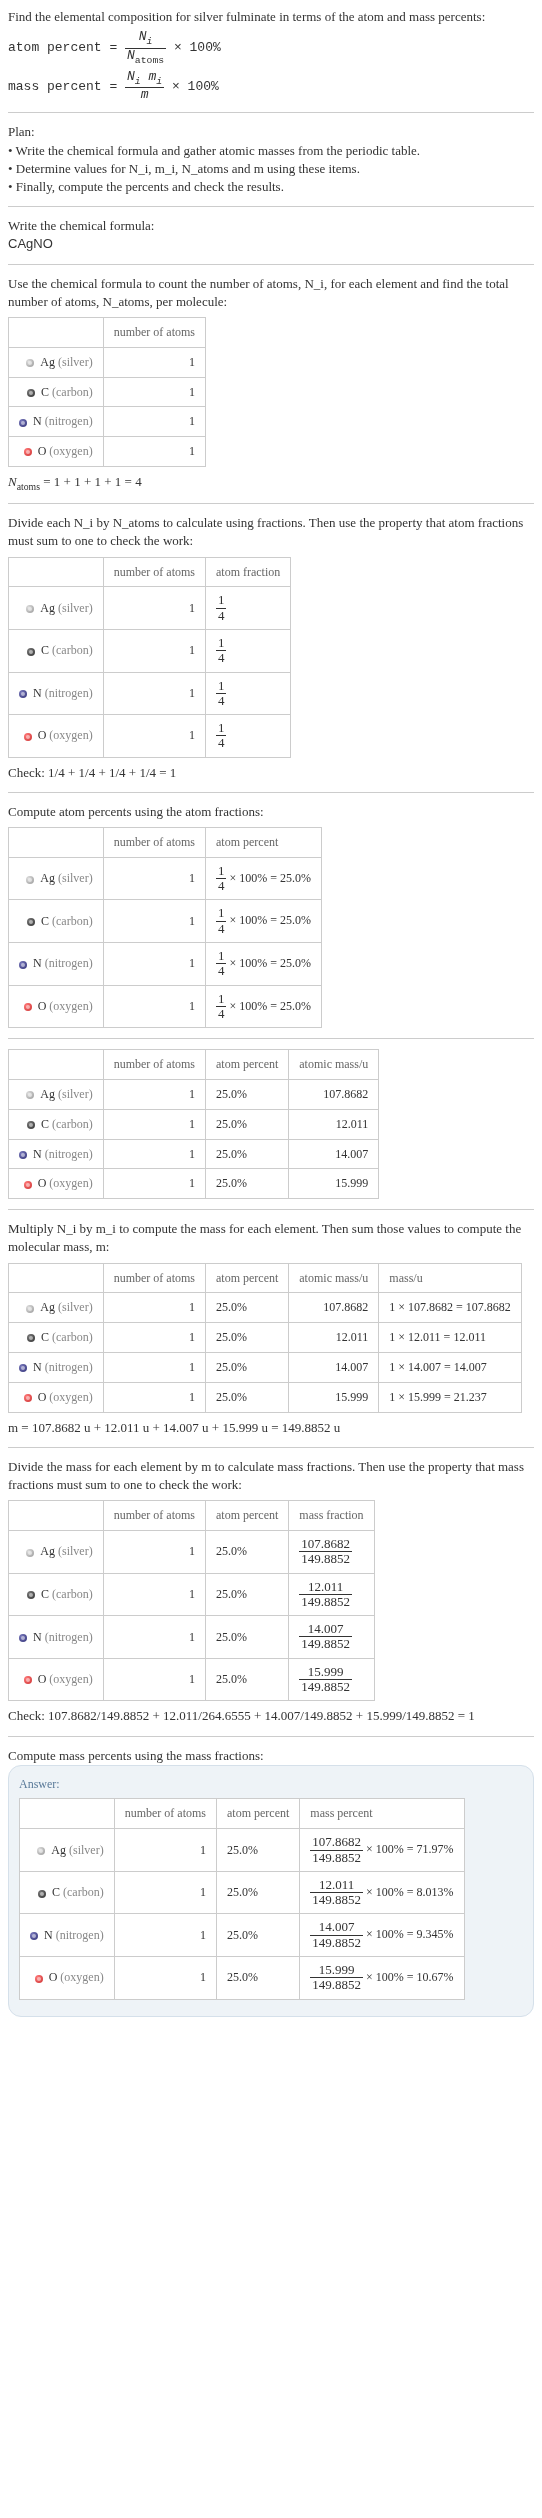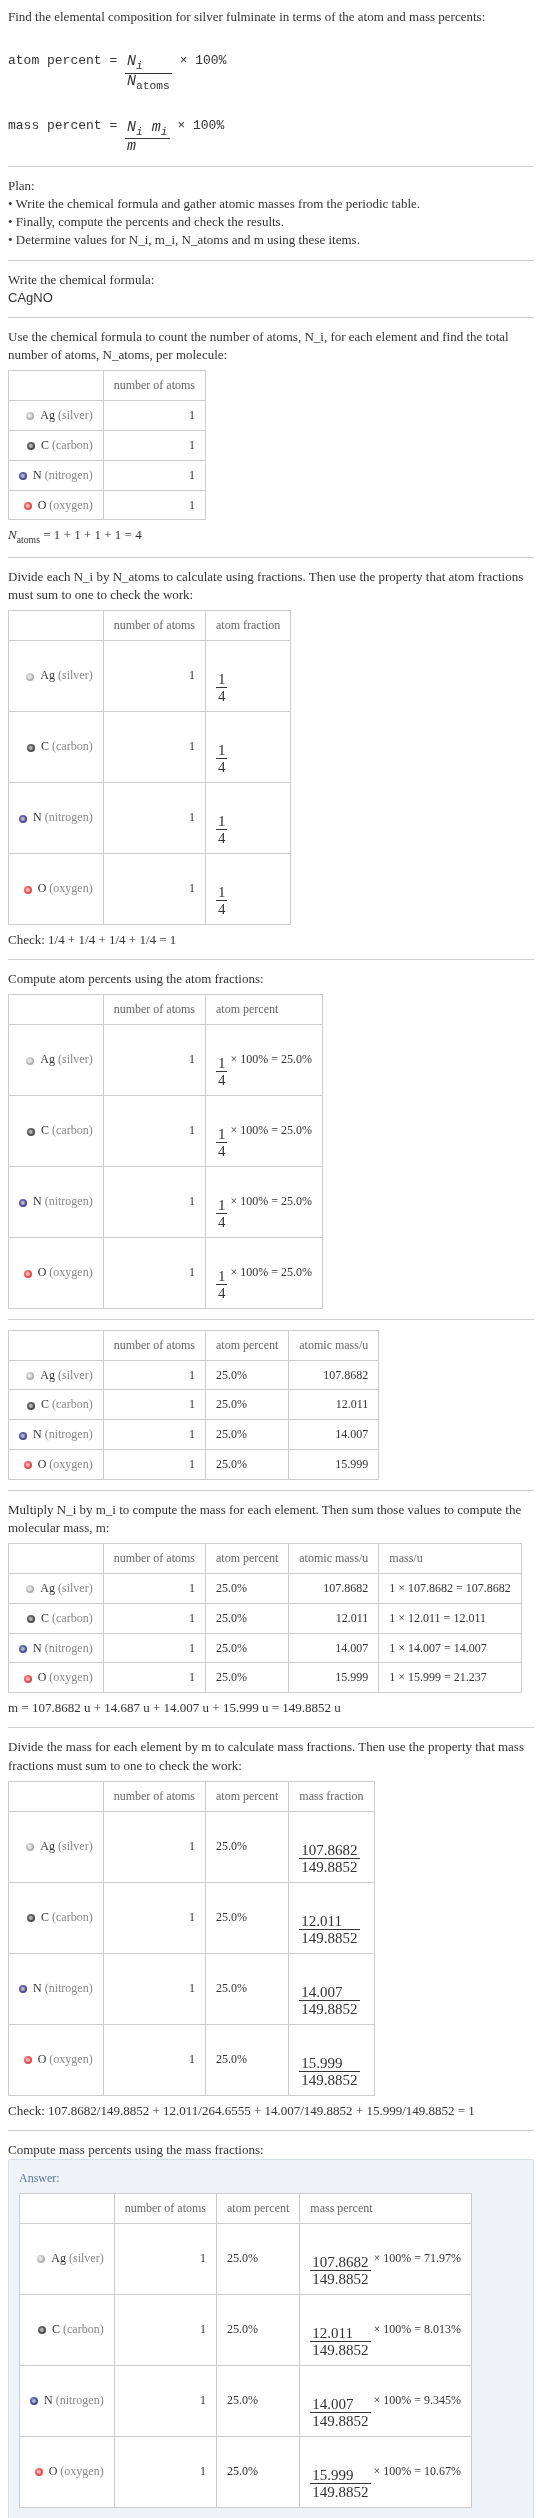--- a/index.html
+++ b/index.html
@@ -18,24 +18,23 @@
   border-top: 1px solid #ccc;
   margin: 10px 0;
 }
 .formula {
   font-family: Liberation Mono, monospace;
   margin: 4px 0;
 }
 .frac {
   display: inline-block;
   vertical-align: middle;
-  text-align: left;
-  font-size: 15px;
+  text-align: center;
+  font-size: 13px;
   line-height: 1.1;
-  margin-top: 24px;
 }
 .frac .num { display: block; border-bottom: 1px solid #333; padding: 0 2px; }
 .frac .den { display: block; padding: 0 2px; }
 .sub { font-size: 0.75em; vertical-align: sub; }
 table {
   border-collapse: collapse;
   margin: 6px 0;
   font-size: 12px;
 }
 th, td {
@@ -68,21 +67,21 @@
 .b-ag { background: radial-gradient(circle at 30% 30%, #ddd, #999); }
 .b-c  { background: radial-gradient(circle at 30% 30%, #777, #333); }
 .b-n  { background: radial-gradient(circle at 30% 30%, #77b, #337); }
 .b-o  { background: radial-gradient(circle at 30% 30%, #f77, #c33); }
 ul.plan { list-style: none; padding-left: 0; }
 ul.plan li::before { content: "• "; }
 .answer-box {
   background: #eef3f7;
   border: 1px solid #d5e0ea;
   padding: 10px;
-  border-radius: 2px;
+  border-radius: 13px;
   font-family: Liberation Serif, serif;
 }
 .answer-label {
   color: #5a7a99;
   font-size: 12px;
   margin-bottom: 6px;
 }
 .answer-box table { background: #fff; }
 .elem-sym { color: #333; }
 </style>
@@ -101,22 +100,22 @@
     <span class="frac"><span class="num"><i>N<span class="sub">i</span> m<span class="sub">i</span></i></span><span class="den"><i>m</i></span></span>
     <span> × 100%</span>
   </div>
 </div>
 <hr>
 
 <div class="section">
   <div>Plan:</div>
   <ul class="plan">
     <li>Write the chemical formula and gather atomic masses from the periodic table.</li>
+    <li>Determine values for N_i, m_i, N_atoms and m using these items.</li>
     <li>Finally, compute the percents and check the results.</li>
-    <li>Determine values for N_i, m_i, N_atoms and m using these items.</li>
   </ul>
 </div>
 <hr>
 
 <div class="section">
   <div>Write the chemical formula:</div>
   <div style="font-family:Verdana,sans-serif;">CAgNO</div>
 </div>
 <hr>
 
@@ -301,21 +300,21 @@
         </tr>
         <tr>
           <td class="elem-cell"><span class="bullet b-o"></span><span class="elem-sym">O</span> (oxygen)</td>
           <td class="num">1</td>
           <td>25.0%</td>
           <td class="num">15.999</td>
           <td>1 × 15.999 = 21.237</td>
         </tr>
       </tbody>
   </table>
-  <div>m = 107.8682 u + 14.687 u + 14.007 u + 15.999 u = 149.8852 u</div>
+  <div>m = 107.8682 u + 12.011 u + 14.007 u + 15.999 u = 149.8852 u</div>
 </div>
 <hr>
 
 <div class="section">
   <div>Divide the mass for each element by m to calculate mass fractions. Then use the property that mass fractions must sum to one to check the work:</div>
   <table>
     <tbody>
         <tr>
           <th></th>
           <th>number of atoms</th>

